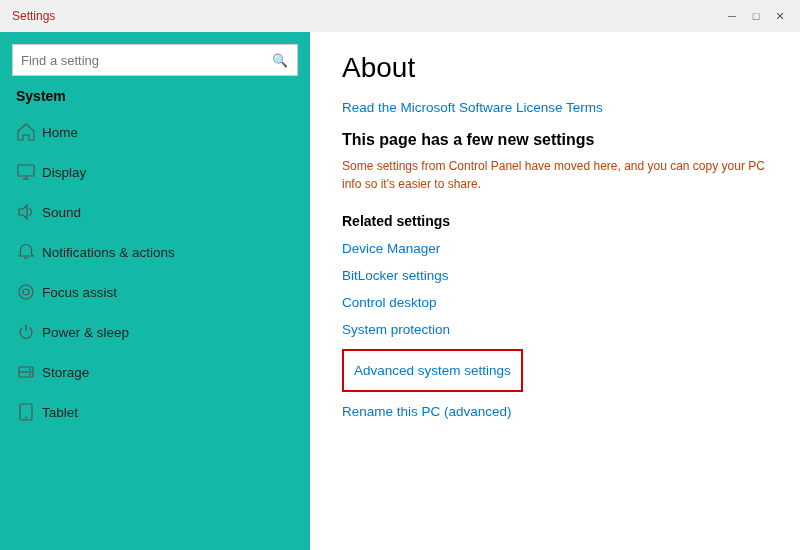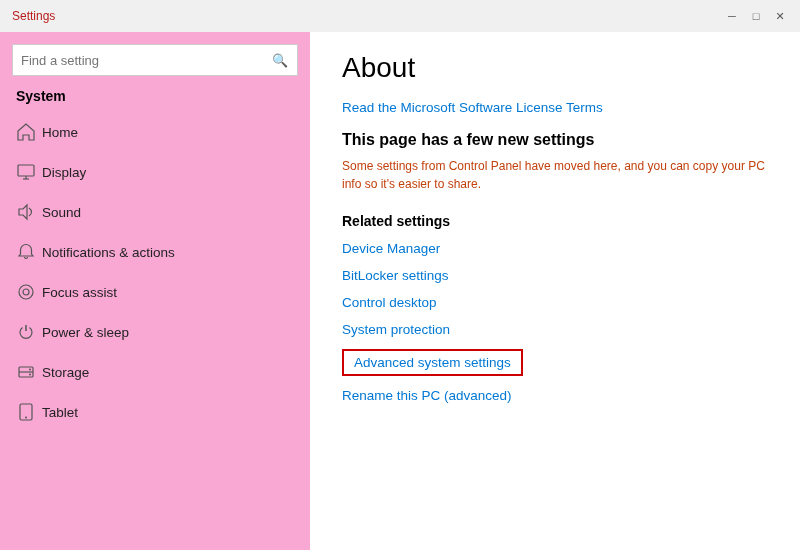--- a/index.html
+++ b/index.html
@@ -44,21 +44,21 @@
     }
     
     .main-layout {
       display: flex;
       flex: 1;
       overflow: hidden;
     }
     
     .sidebar {
       width: 310px;
-      background: #f9a8d4;
+      background: #14b8a6;
       display: flex;
       flex-direction: column;
       flex-shrink: 0;
       overflow-y: auto;
     }
     .search-box {
       margin: 12px 12px 8px 12px;
       display: flex;
       align-items: center;
       background: #fff;
@@ -154,21 +154,21 @@
       text-decoration: none;
       display: block;
       margin-bottom: 12px;
     }
     .highlighted-link {
       display: block;
       color: #0078d4;
       font-size: 13.5px;
       cursor: pointer;
       text-decoration: none;
-      padding: 4px 10px;
+      padding: 12px 10px;
       border: 2px solid #cc0000;
       margin-bottom: 12px;
       width: fit-content;
     }
   </style>
 </head>
 <body>
 
 <div class="title-bar">
   <span class="title-bar-title">Settings</span>

